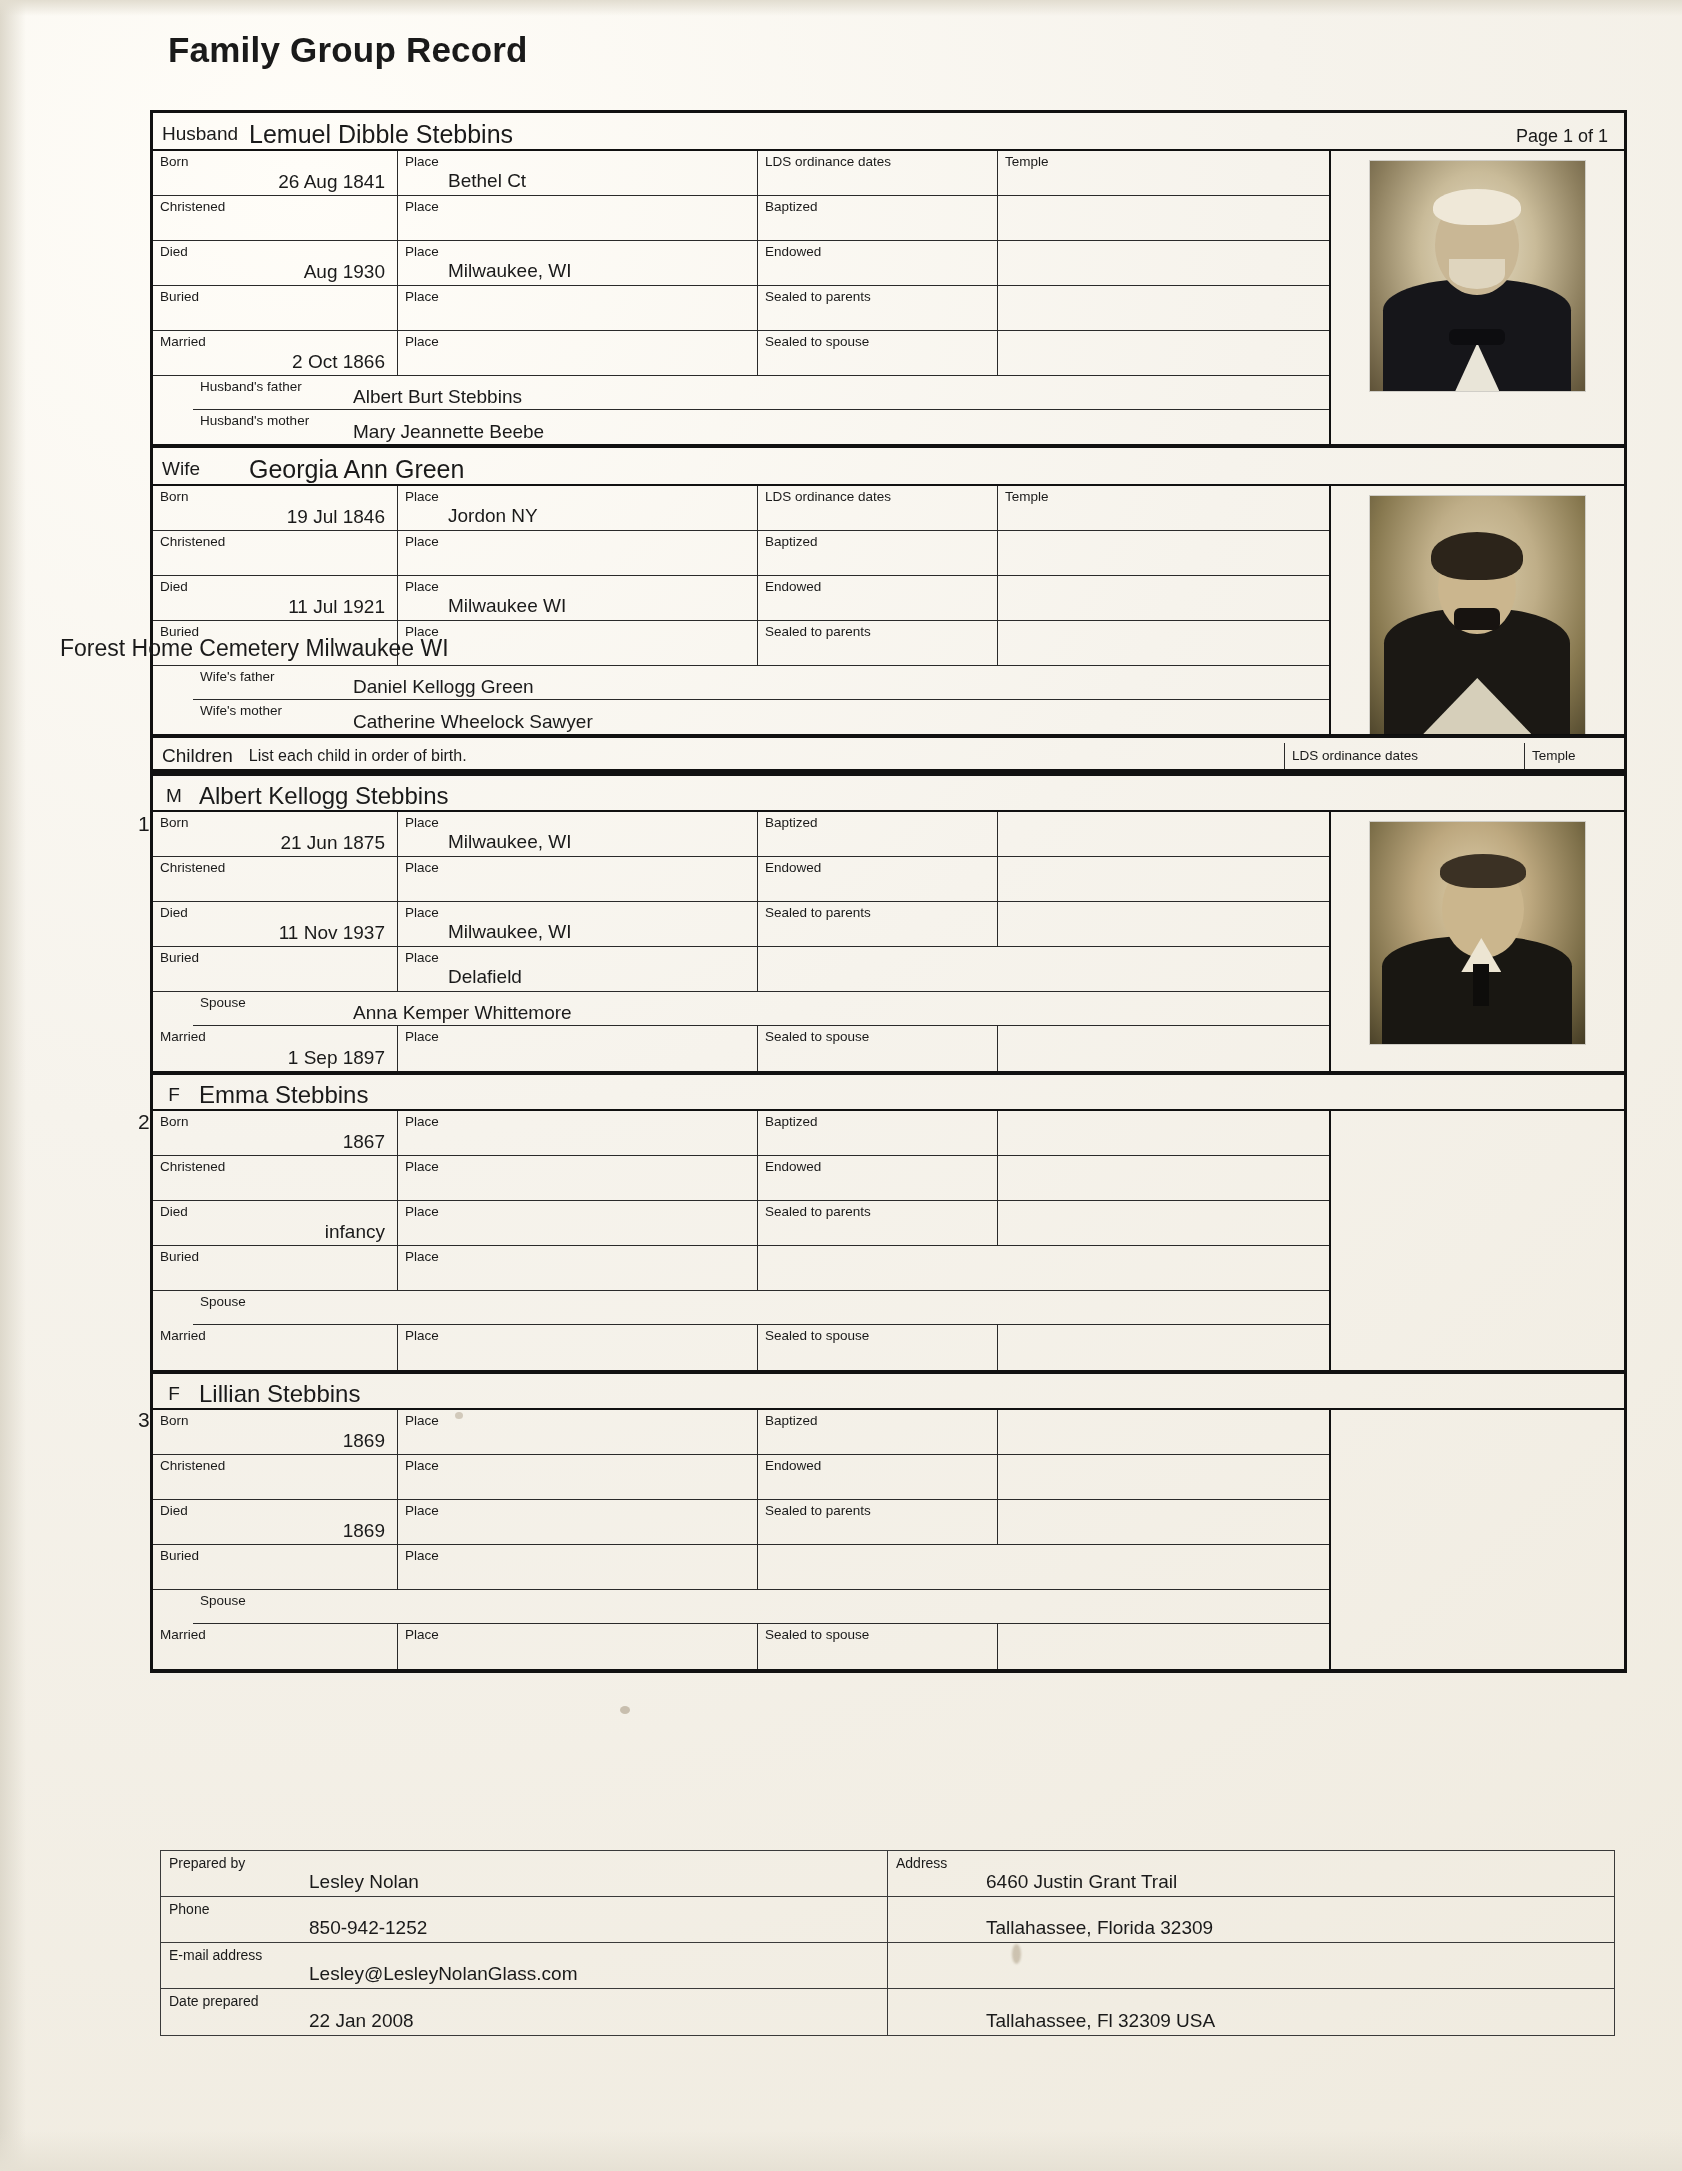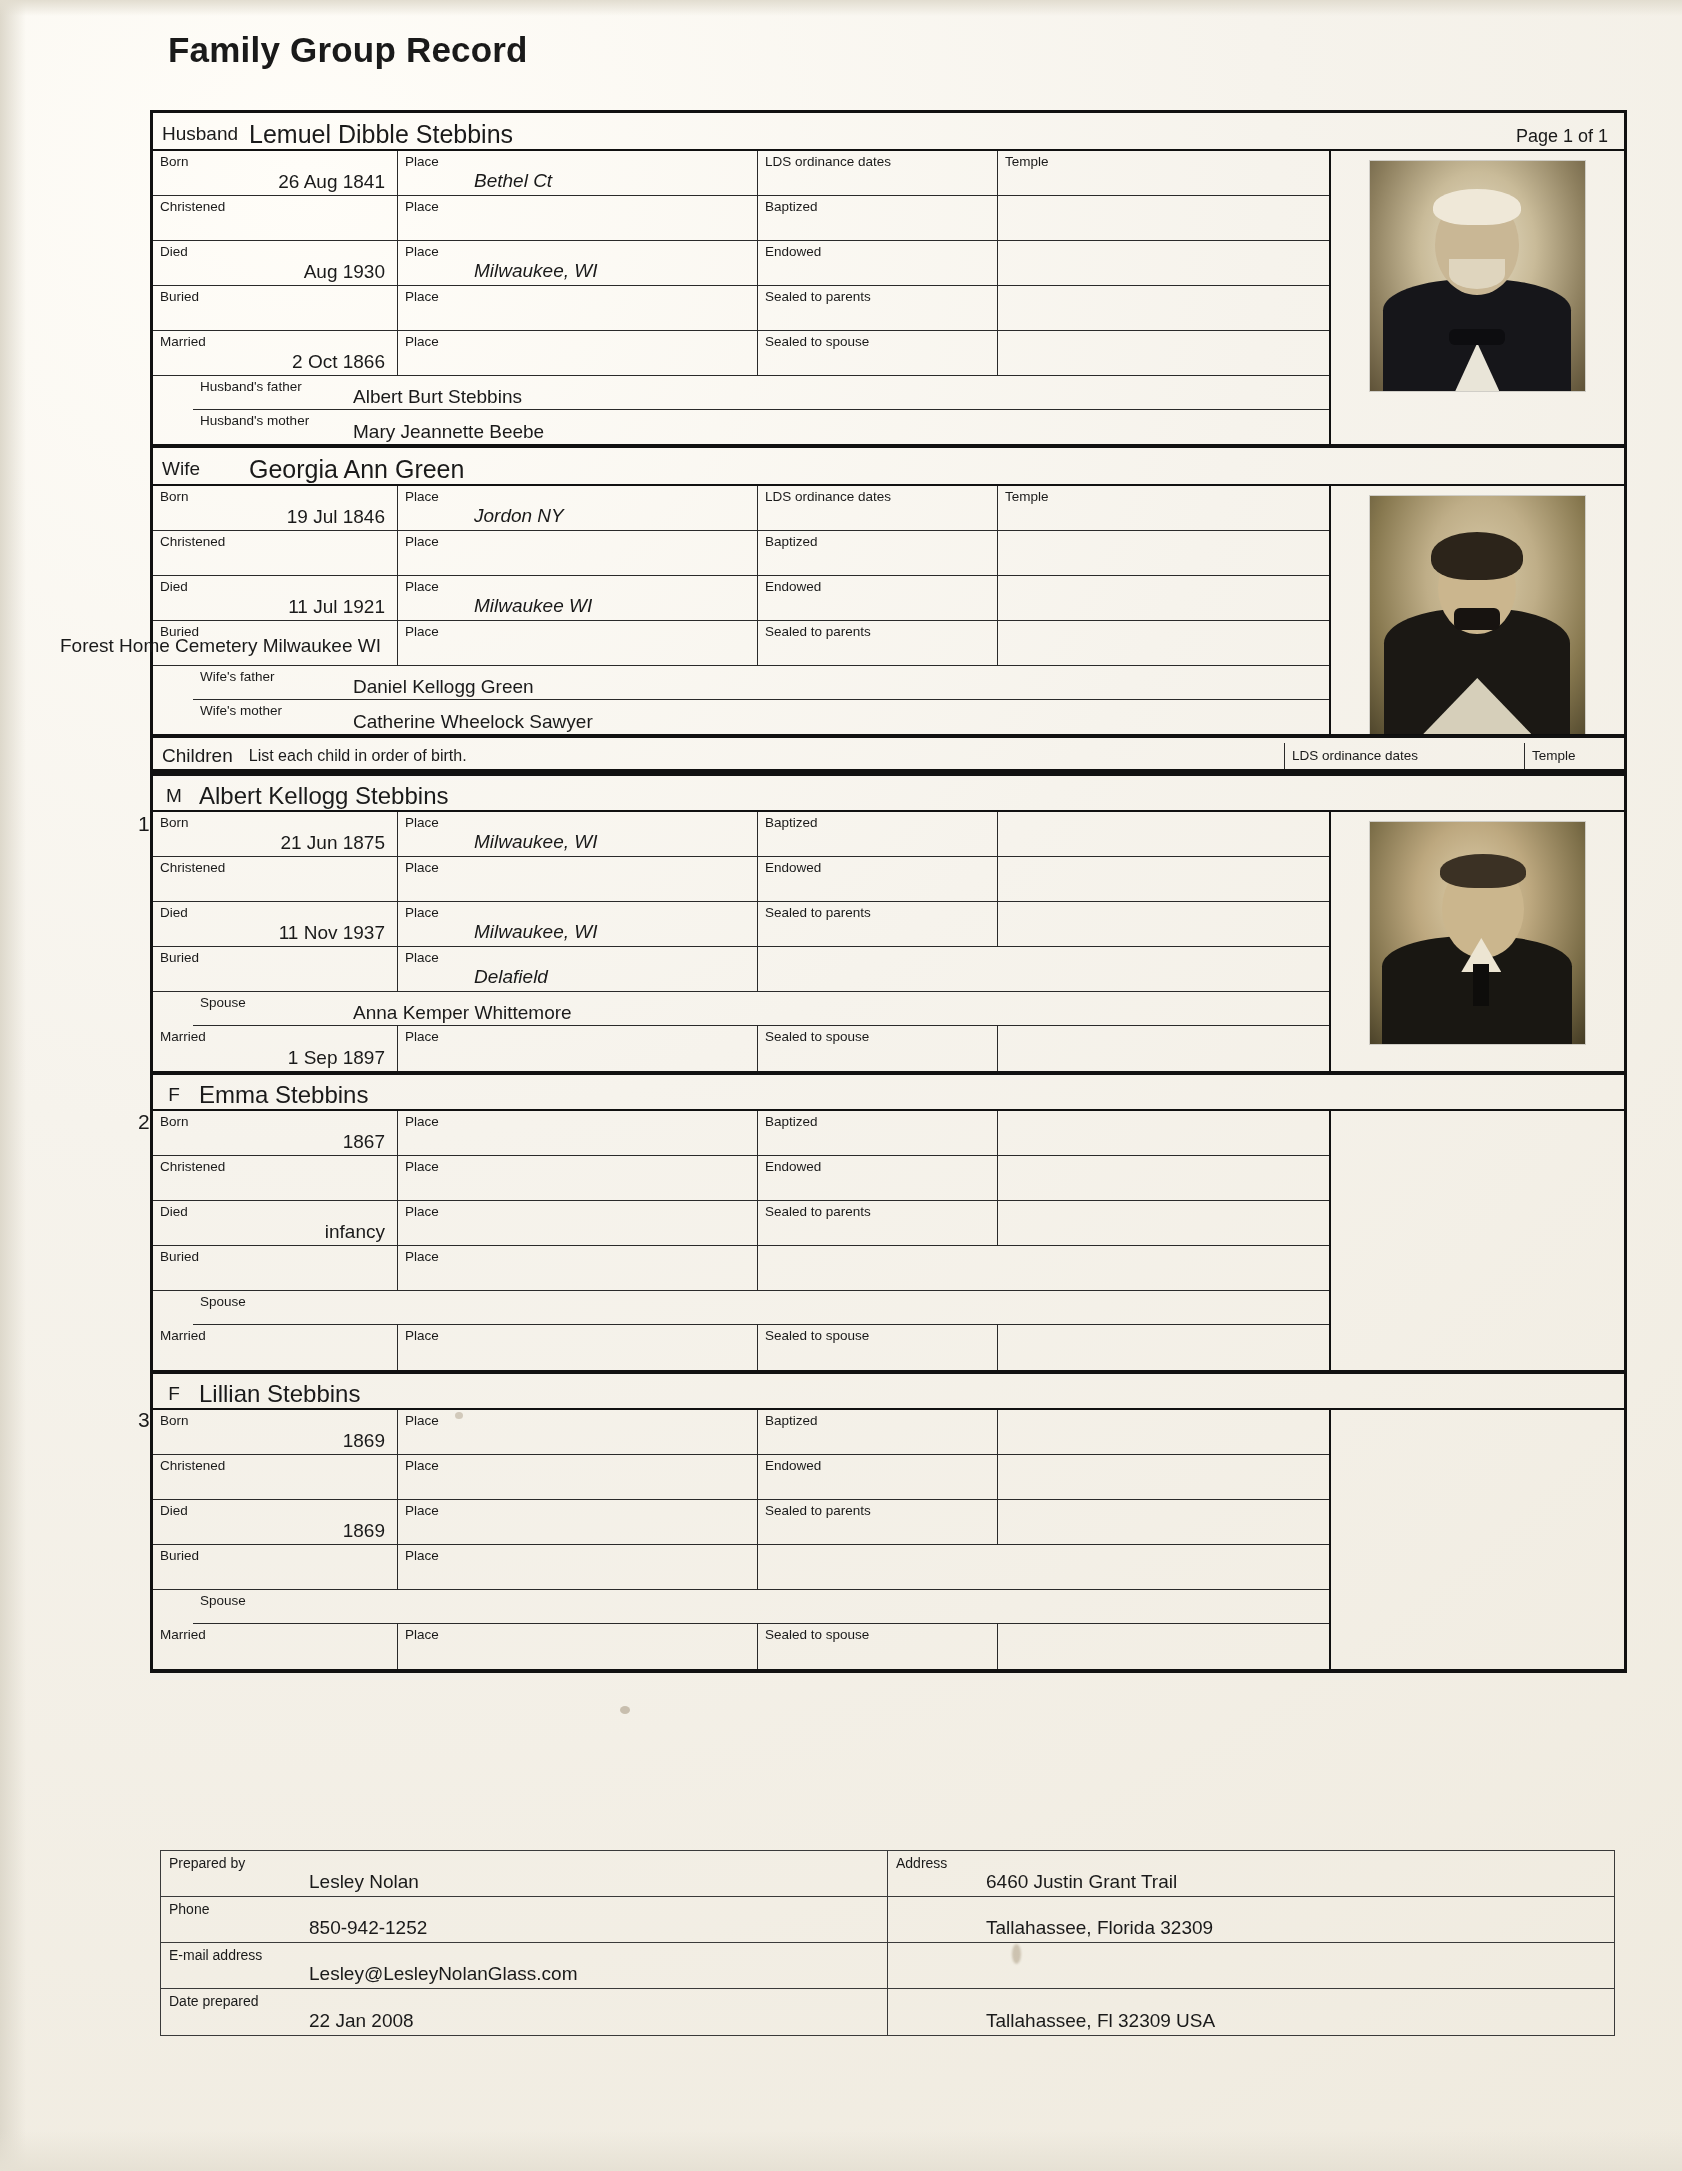--- a/index.html
+++ b/index.html
@@ -127,21 +127,21 @@
     color: #1a1a1a;
   }
   .cell .val {
     position: absolute;
     font-size: 19px;
     white-space: nowrap;
   }
   .c-event { width: 245px; }
   .c-event .val { right: 12px; bottom: 2px; margin-left: 24px; }
   .c-place { width: 360px; }
-  .c-place .val { left: 76px; bottom: 3px; font-style: italic; }
+  .c-place .val { left: 50px; bottom: 3px; }
   .c-lds { width: 240px; }
   .c-temple { width: 100px; }
 
   .wide-row {
     position: relative;
     height: 34px;
     border-bottom: 1px solid #2a2a2a;
     box-sizing: border-box;
     margin-left: 40px;
   }
@@ -243,21 +243,21 @@
   .f-row .val.addr { left: 98px; }
 
   .smudge1 { position:absolute; left: 620px; top: 1706px; width: 10px; height: 8px; background: rgba(120,100,70,0.35); border-radius: 50%; }
   .smudge2 { position:absolute; left: 1012px; top: 1944px; width: 9px; height: 20px; background: rgba(120,95,60,0.30); border-radius: 50%; filter: blur(1px); }
   .smudge3 { position:absolute; left: 455px; top: 1412px; width: 8px; height: 7px; background: rgba(130,110,80,0.30); border-radius: 50%; }
 
   .buried-overflow {
     position: absolute;
     left: 60px;
     top: 635px;
-    font-size: 19px;
+    font-size: 23px;
     white-space: nowrap;
   }
 </style>
 </head>
 <body>
 
 <div class="page">
   <div class="scan-edge-left"></div>
   <div class="scan-edge-top"></div>
   <div class="scan-edge-bottom"></div>

